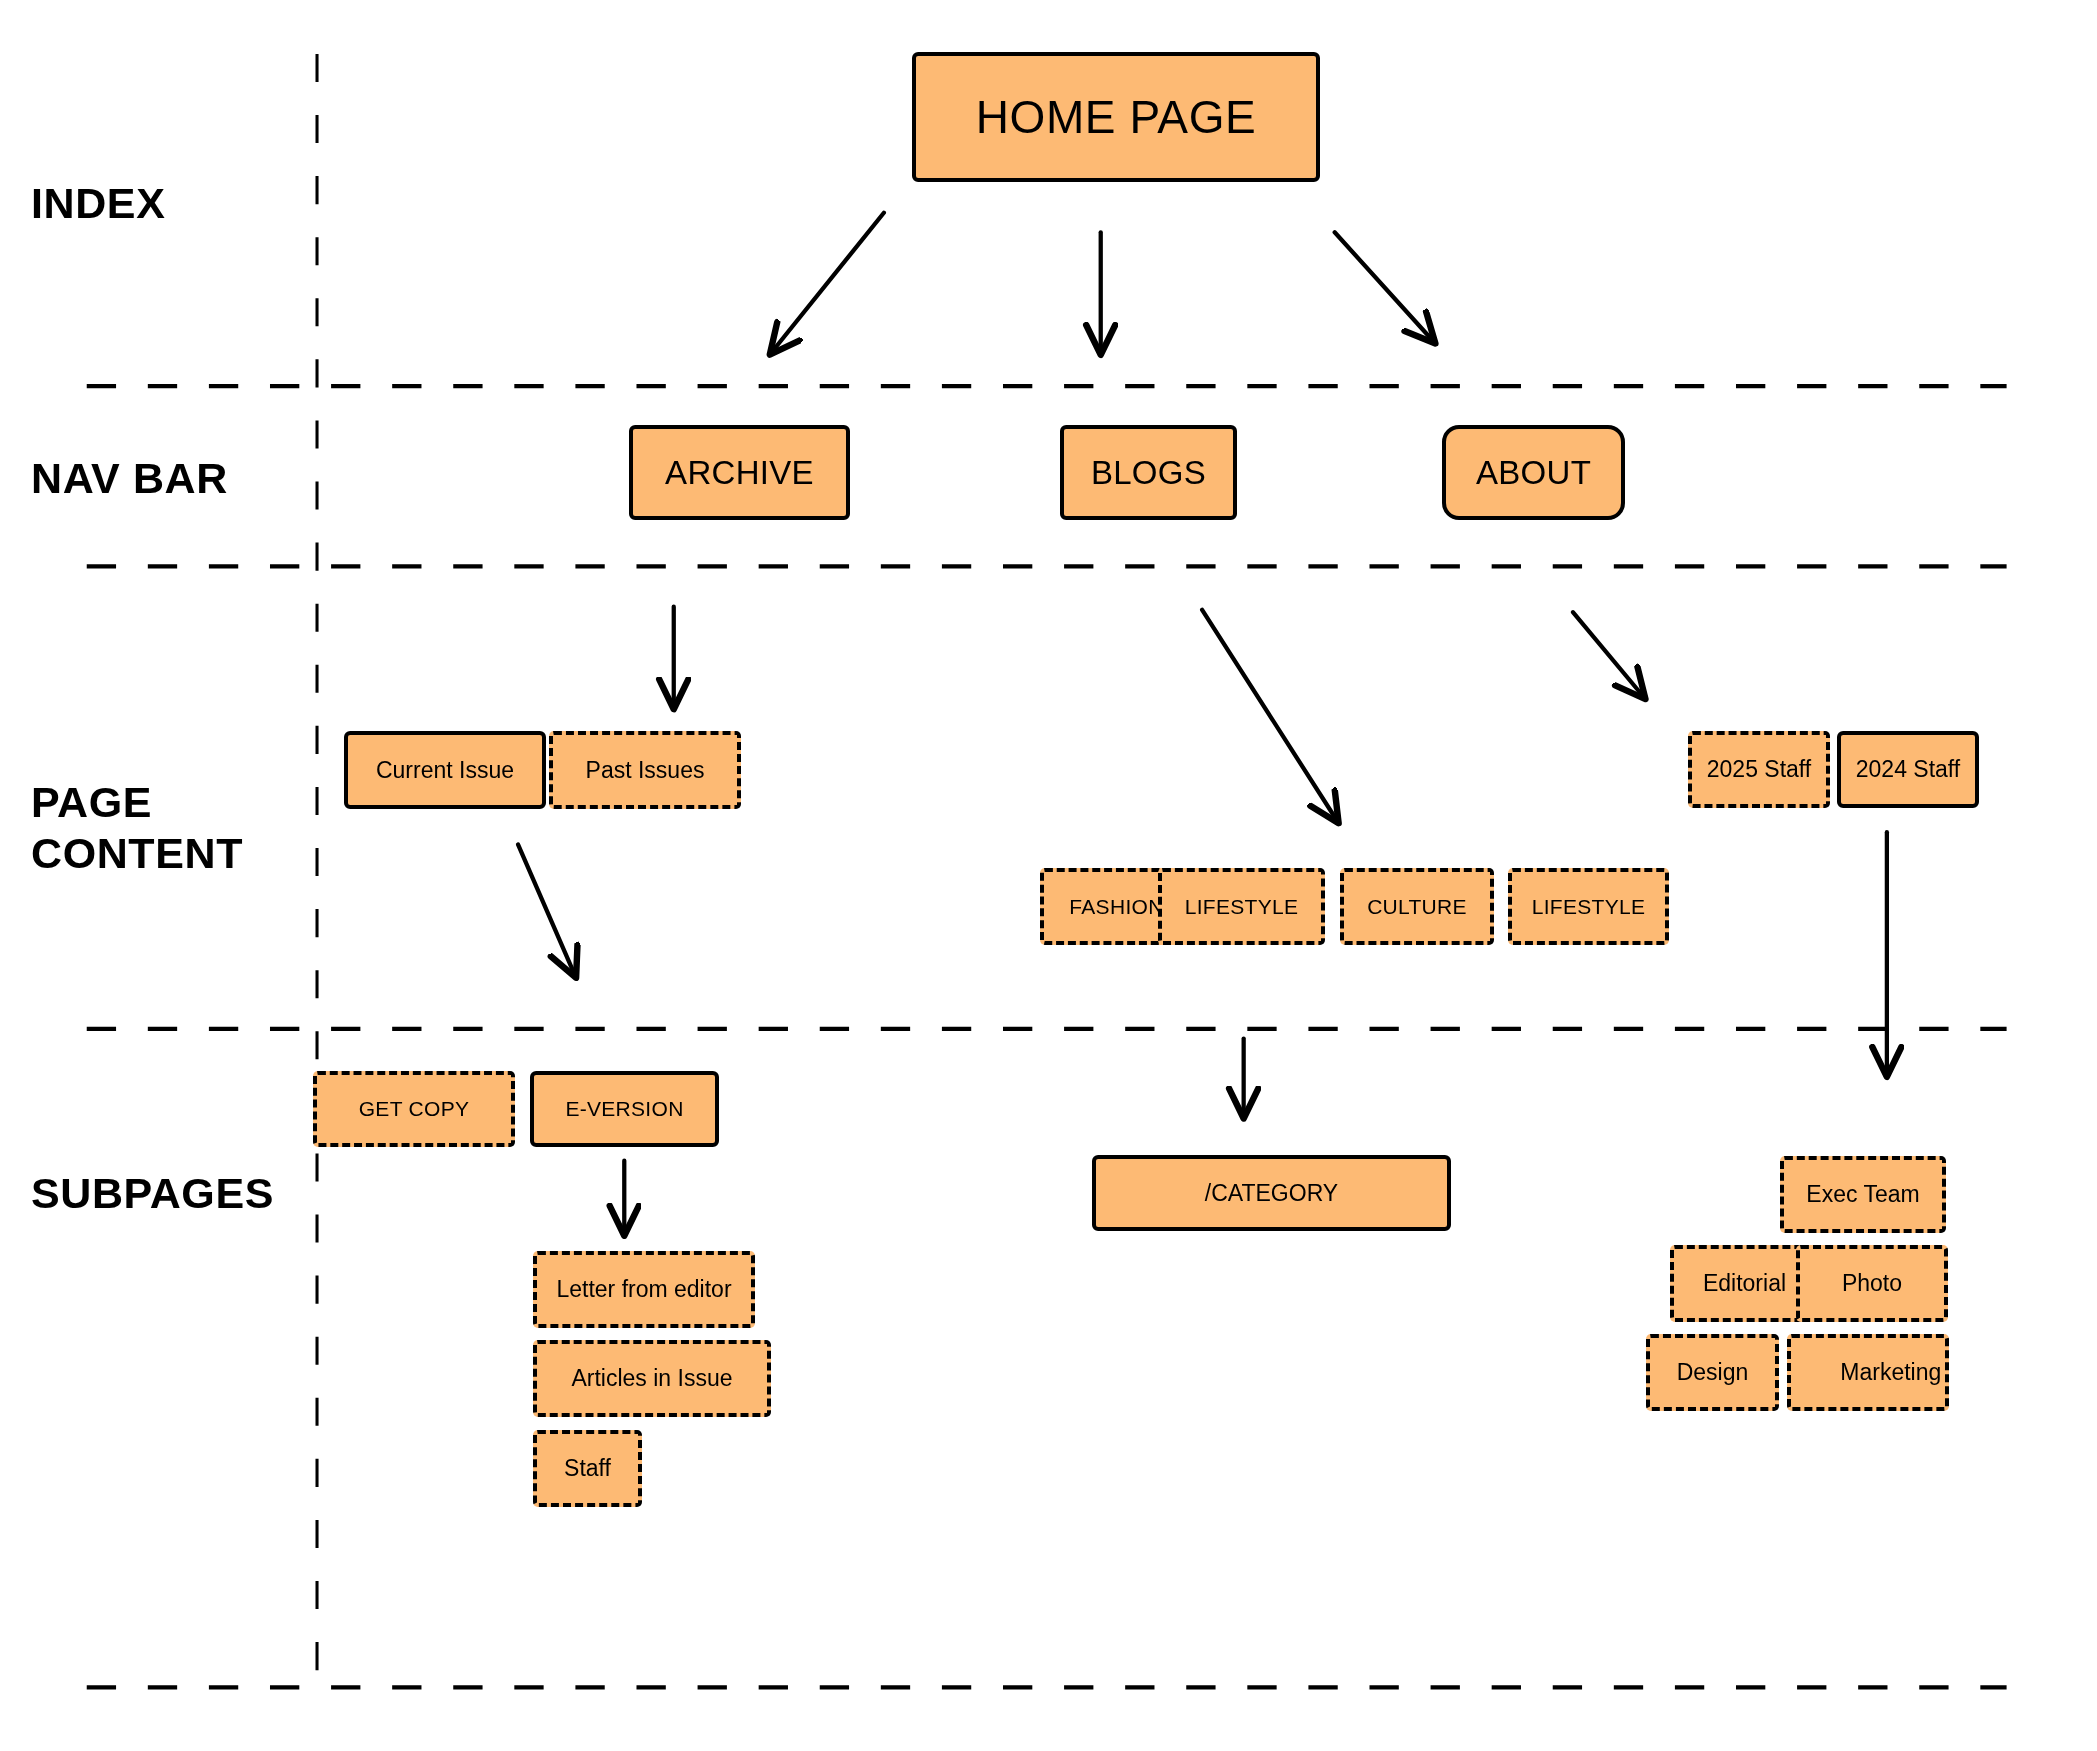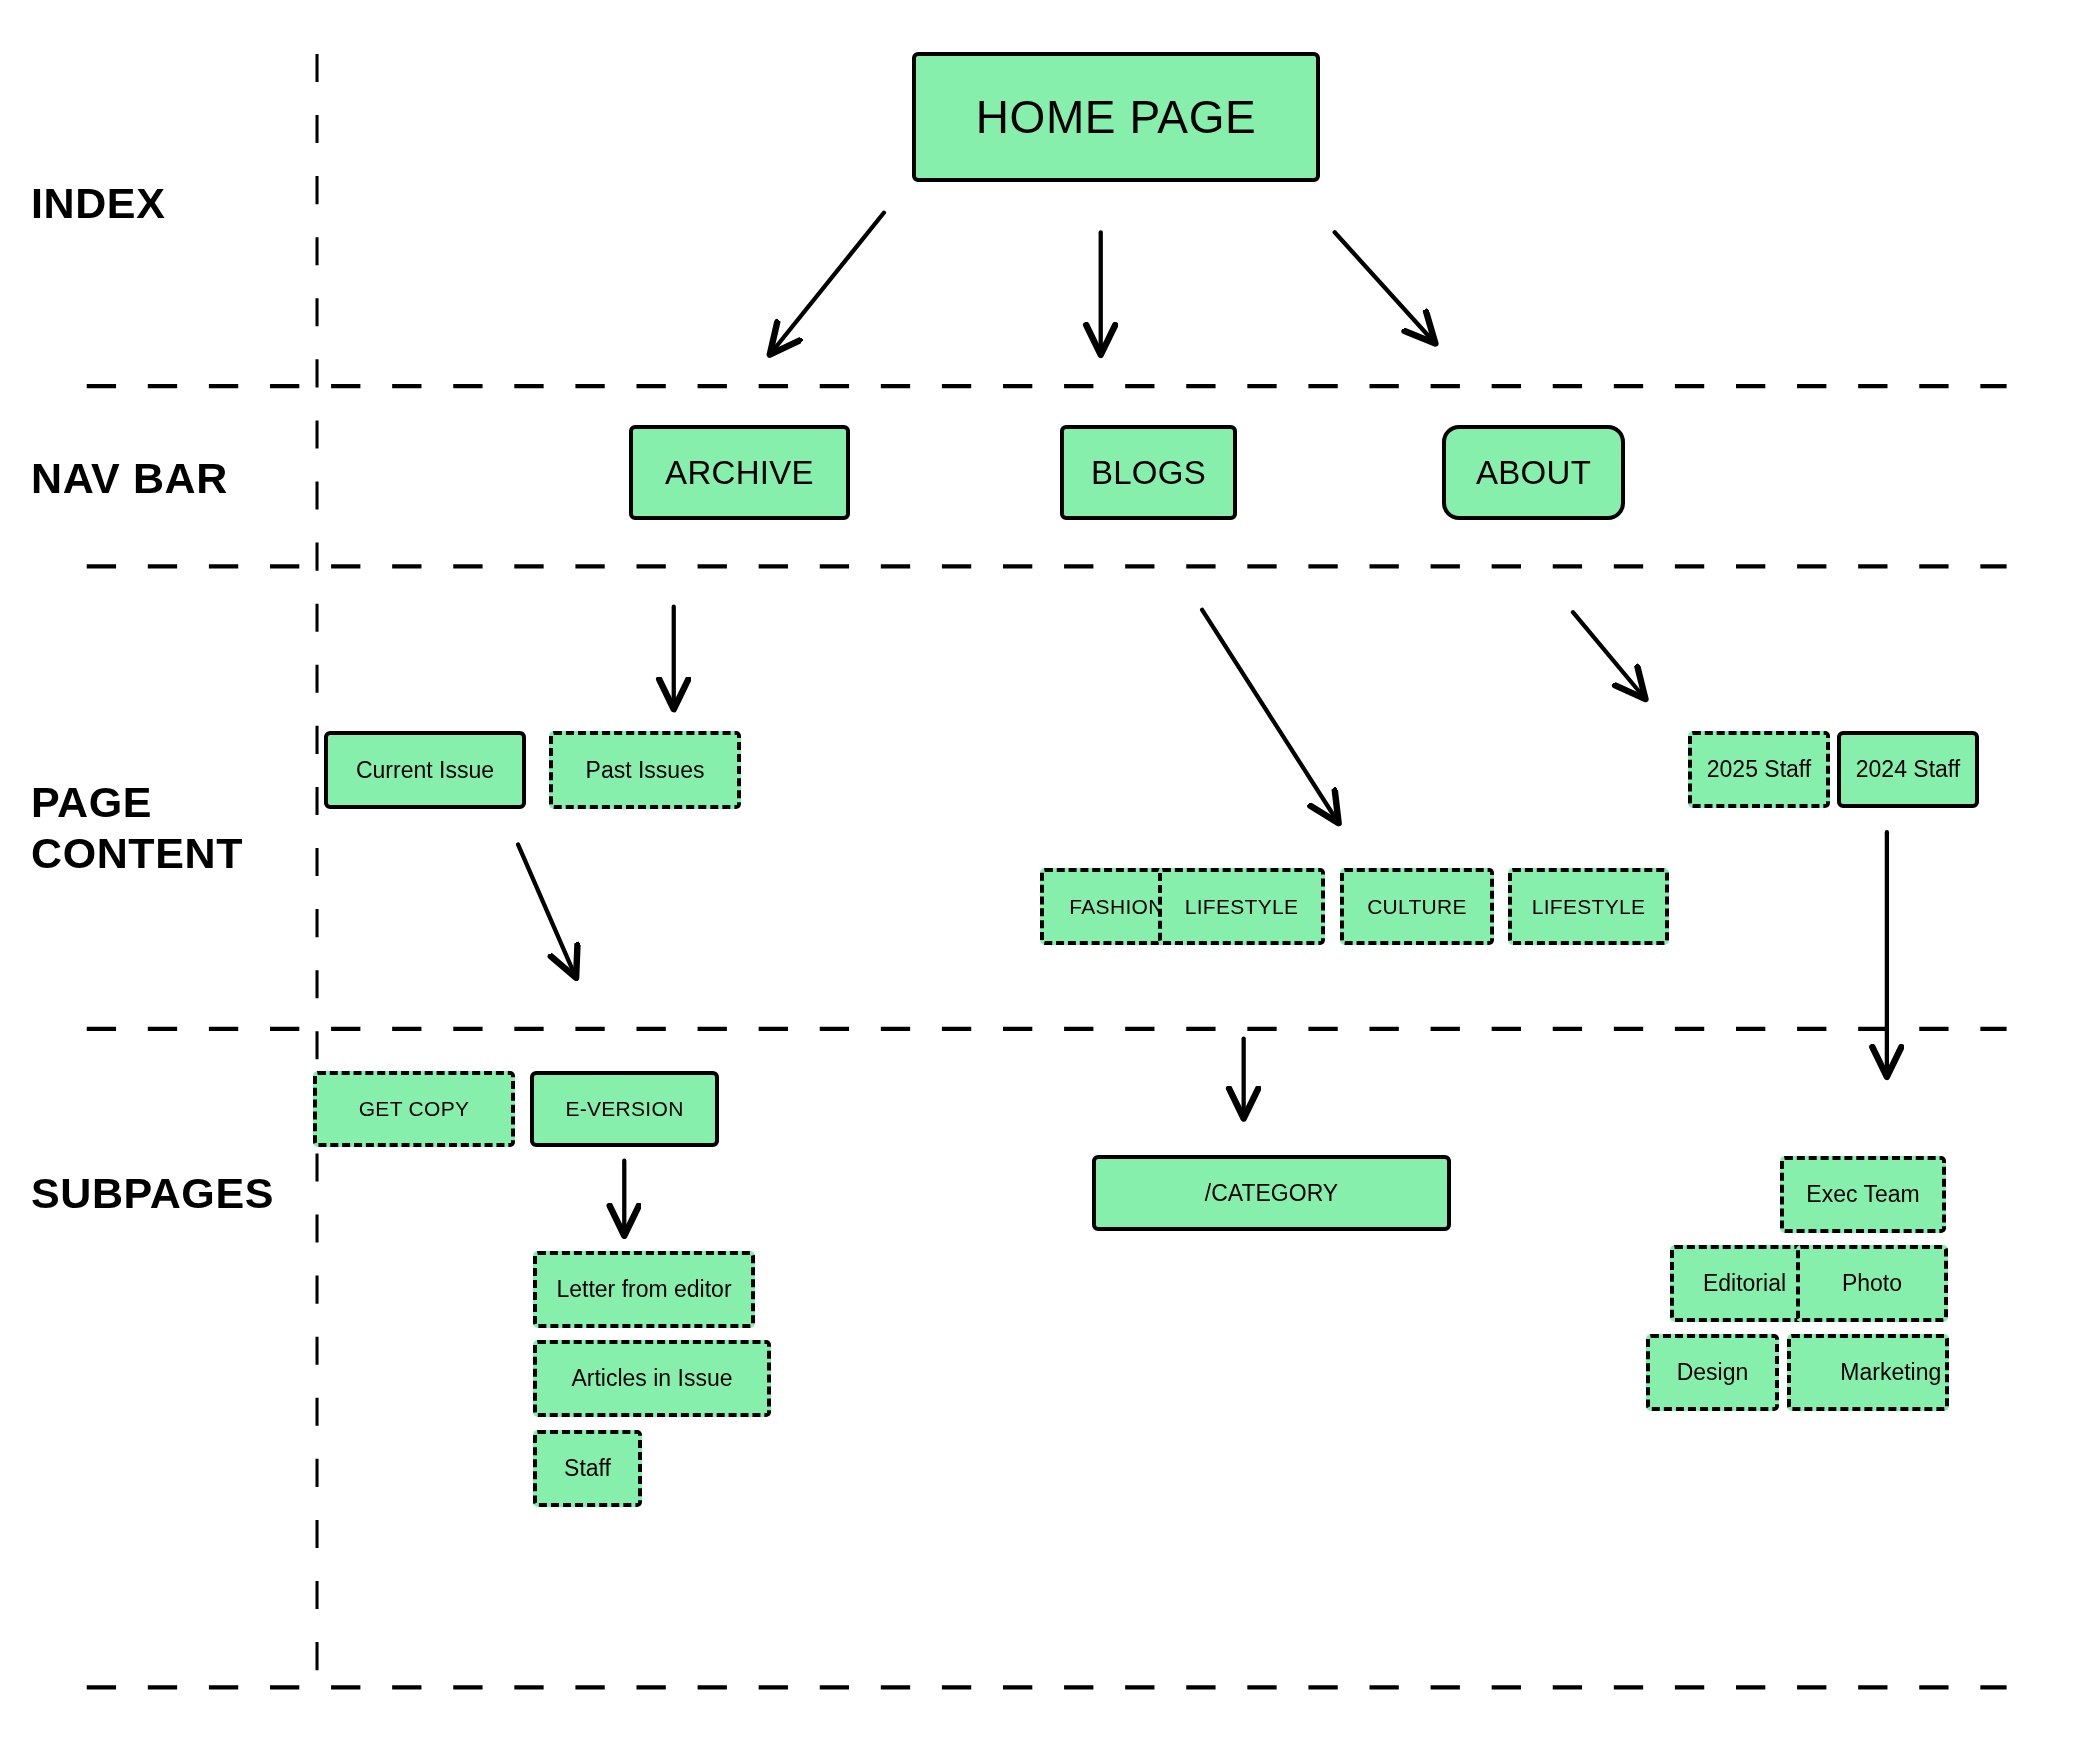--- a/index.html
+++ b/index.html
@@ -29,21 +29,21 @@
     letter-spacing: 0.6px;
     line-height: 1.18;
     white-space: pre-line;
   }
   .node {
     position: absolute;
     box-sizing: border-box;
     display: flex;
     align-items: center;
     justify-content: center;
-    background: #86efac;
+    background: #fdba74;
     color: #000000;
     text-align: center;
     border-radius: 6.1px;
   }
   .node.solid  { border: 4.3px solid #000; }
   .node.dashed { border: 4.3px dashed #000; border-radius: 4.9px; }
   .node span { display: block; padding: 0 3.7px; }
 
   .t-xl  { font-size: 46px; font-weight: 400; letter-spacing: 0.6px; }
   .t-lg  { font-size: 33px; font-weight: 400; letter-spacing: 0.3px; text-align: center; }
@@ -94,21 +94,21 @@
       </div>
       <div class="node solid" style="left: 629px; top: 425px; width: 221px; height: 95px;">
         <span class="t-lg">ARCHIVE</span>
       </div>
       <div class="node solid" style="left: 1060px; top: 425px; width: 177px; height: 95px;">
         <span class="t-lg">BLOGS</span>
       </div>
       <div class="node solid" style="left: 1442px; top: 425px; width: 183px; height: 95px; border-radius: 17px;">
         <span class="t-lg">ABOUT</span>
       </div>
-      <div class="node solid" style="left: 324px; top: 731px; width: 202px; height: 78px;">
+      <div class="node solid" style="left: 344px; top: 731px; width: 202px; height: 78px;">
         <span class="t-md">Current Issue</span>
       </div>
       <div class="node dashed" style="left: 549px; top: 731px; width: 192px; height: 78px;">
         <span class="t-md">Past Issues</span>
       </div>
       <div class="node dashed" style="left: 1040px; top: 868px; width: 153px; height: 77px; text-align: center;">
         <span class="t-sm">FASHION</span>
       </div>
       <div class="node dashed" style="left: 1158px; top: 868px; width: 167px; height: 77px;">
         <span class="t-sm">LIFESTYLE</span>

